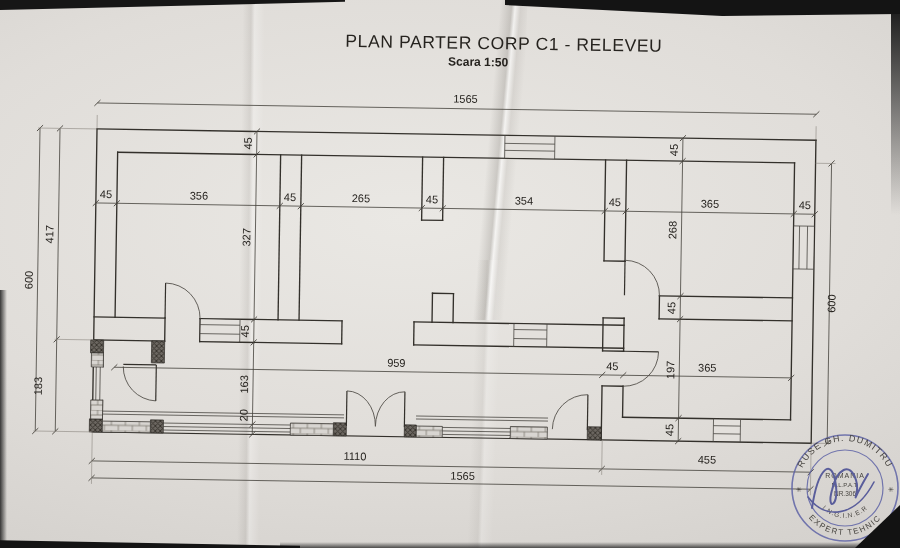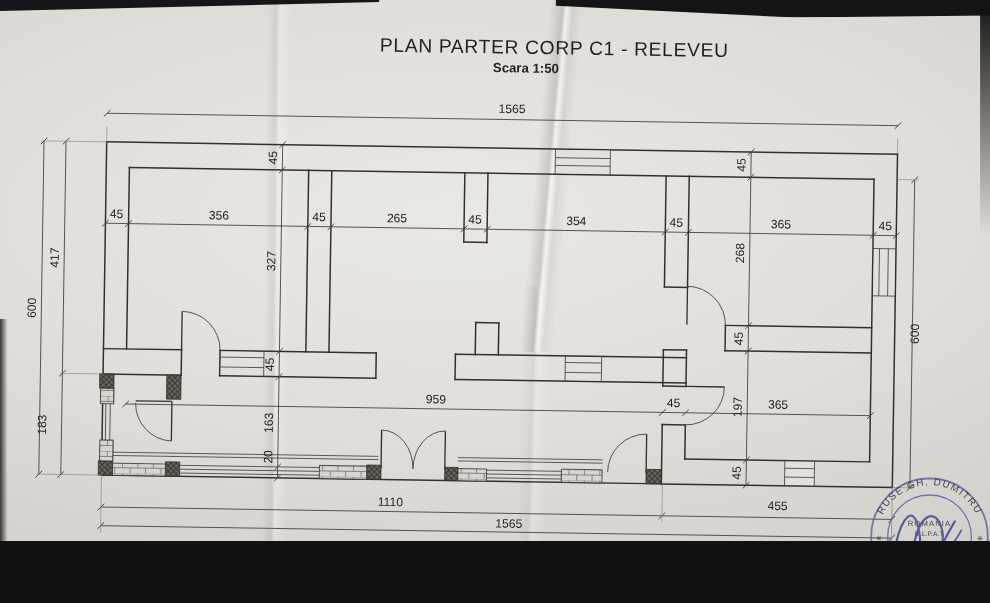--- a/index.html
+++ b/index.html
@@ -1,16 +1,16 @@
 <!DOCTYPE html>
 <html><head>
 <meta charset="utf-8">
 <style>
   html,body{margin:0;padding:0;background:#111;}
-  .scene{position:relative;width:900px;height:492px;overflow:hidden;background:#161616;
+  .scene{position:relative;width:900px;height:548px;overflow:hidden;background:#161616;
          font-family:"Liberation Sans",sans-serif;}
   .paper{position:absolute;inset:0;
          background:radial-gradient(120% 95% at 45% 40%, #eae8e4 0%, #e0ddd9 45%, #d4d1cd 75%, #c7c4c0 100%);}
   .crease{position:absolute;pointer-events:none;}
   .crease1{left:478px;top:0;width:44px;height:320px;
            background:linear-gradient(93deg, transparent 28%, rgba(90,85,78,.20) 47%, rgba(255,255,255,.55) 53%, rgba(120,114,108,.12) 62%, transparent 78%);
            transform:skewX(-2deg);}
   .crease1b{left:462px;top:260px;width:44px;height:290px;opacity:.45;
            background:linear-gradient(92deg, transparent 28%, rgba(90,85,78,.16) 47%, rgba(255,255,255,.45) 54%, transparent 75%);}
   .crease2{left:233px;top:0;width:34px;height:548px;opacity:.8;transform:rotate(.6deg);

